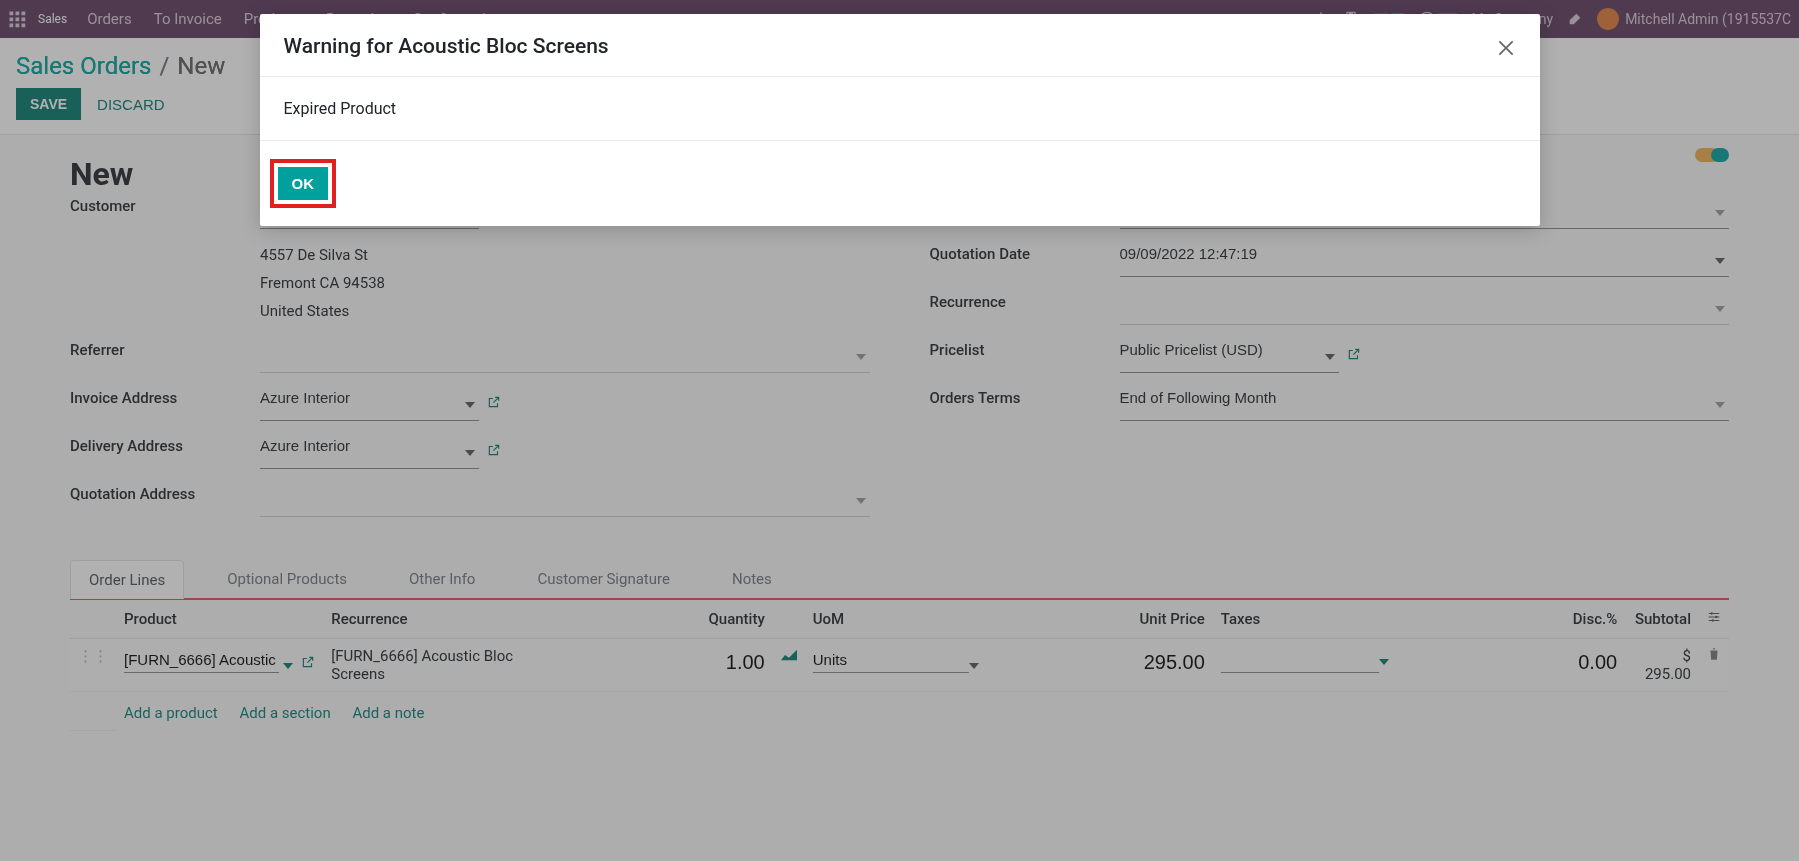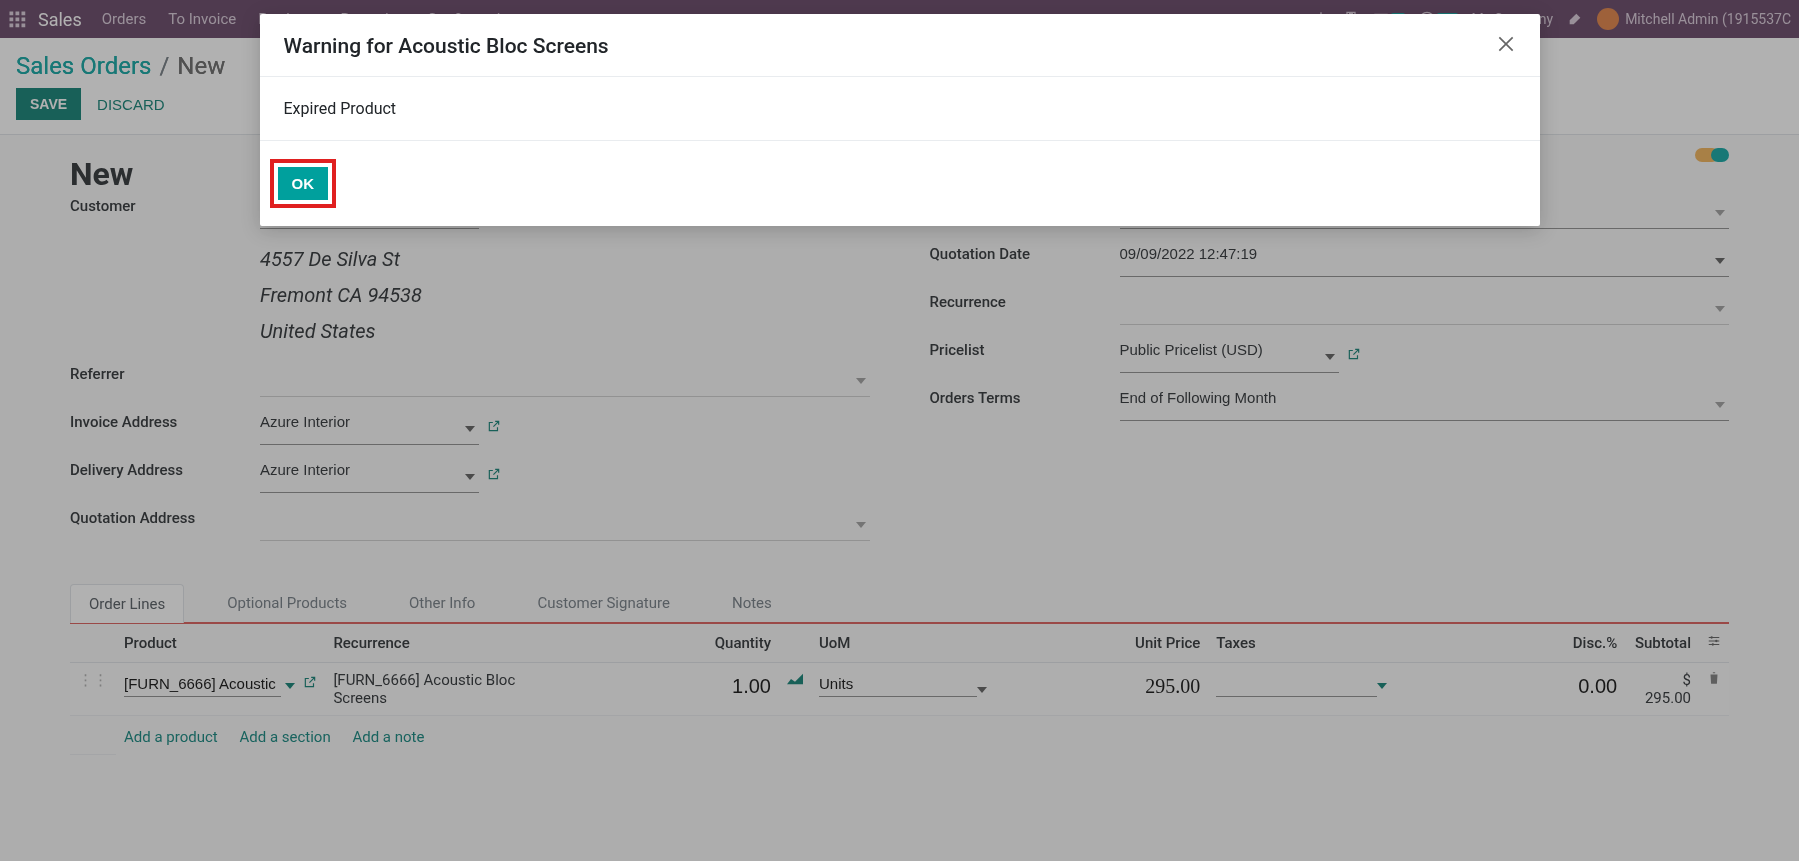--- a/index.html
+++ b/index.html
@@ -1,21 +1,21 @@
 <!DOCTYPE html>
 <html><head>
 <meta charset="utf-8">
 <style>
   * { box-sizing: border-box; margin: 0; padding: 0; }
   body { font-family: -apple-system, BlinkMacSystemFont, "Segoe UI", Roboto, sans-serif; background: #f9f9f9; color: #212529; overflow: hidden; }
   
   
   .navbar { background: #5d3a5d; height: 38px; display: flex; align-items: center; padding: 0 8px; color: #fff; font-size: 15px; }
   .navbar .apps-icon { width: 18px; height: 18px; margin-right: 12px; fill: #d8c9d8; }
-  .navbar .brand { font-size: 18px; color: #fff; margin-right: 20px; }
+  .navbar .brand { font-size: 12px; color: #fff; margin-right: 20px; }
   .navbar .nav-link { color: #d8c9d8; margin-right: 22px; font-size: 15px; cursor: pointer; }
   .navbar .spacer { flex: 1; }
   .navbar .right-item { color: #d8c9d8; margin-left: 14px; display: flex; align-items: center; font-size: 14px; }
   .badge-sm { background: #00a09d; color: #fff; border-radius: 2px; font-size: 11px; padding: 0 4px; margin-left: 2px; }
   .avatar { width: 22px; height: 22px; border-radius: 50%; background: #e07b39; margin-right: 6px; }
   .btn-primary { background: #00786b; color: #fff; border: none; padding: 8px 14px; font-size: 14px; font-weight: 600; cursor: pointer; margin-right: 16px; }
   .btn-discard { background: none; border: none; color: #00786b; font-size: 15px; font-weight: 500; cursor: pointer; }
   
   
   .overlay { position: fixed; top: 0; left: 0; right: 0; bottom: 0; background: rgba(60,60,60,0.4); z-index: 10; }
@@ -25,21 +25,21 @@
   .status-pill { float: right; margin-top: -8px; }
   .status-pill svg { width: 34px; height: 14px; }
   
   .form-cols { display: flex; gap: 60px; }
   .form-col { flex: 1; }
   .form-row { display: flex; margin-bottom: 12px; align-items: flex-start; }
   .form-row label { width: 190px; font-size: 15px; color: #212529; font-weight: 500; padding-top: 4px; }
   .form-row .field { flex: 1; position: relative; }
   .field-input { width: 100%; border: none; border-bottom: 1px solid #888; background: transparent; padding: 4px 20px 14px 0; font-size: 15px; color: #212529; }
   .field-input.no-border { border-bottom: 1px solid #ccc; }
-  .field-static { font-size: 20px; color: #212529; padding: 2px 0; line-height: 1.6; font-style: italic; }
+  .field-static { font-size: 15px; color: #212529; padding: 2px 0; line-height: 1.6; }
   .caret { position: absolute; right: 4px; top: 8px; }
   .ext-link { margin-left: 8px; color: #00786b; }
   .field-wrap { display: flex; align-items: center; }
   .field-wrap .field { flex: 1; }
   
   
   .tabs { display: flex; border-bottom: 1px solid #dee2e6; margin-top: 30px; gap: 24px; }
   .tab { padding: 10px 18px; border: 1px solid transparent; border-bottom: none; font-size: 15px; color: #6c757d; cursor: pointer; }
   .tab.active { border-color: #dee2e6; background: #fff; color: #495057; border-radius: 4px 4px 0 0; position: relative; top: 1px; }
   .tab-redline { height: 2px; background: #d9534f; margin-top: -1px; }
@@ -50,21 +50,21 @@
   .tbl th.r, .tbl td.r { text-align: right; }
   .tbl td { padding: 8px 8px; font-size: 15px; vertical-align: top; border-bottom: 1px solid #e9ecef; }
   .tbl tr.data-row td { background: #fafafa; }
   .cell-input { border: none; border-bottom: 1px solid #888; background: transparent; width: 100%; font-size: 15px; padding: 4px 0; }
   .cell-plain { border: none; background: transparent; width: 100%; font-size: 20px; padding: 4px 0; }
   .link-btn { color: #027e76; font-size: 15px; cursor: pointer; margin-right: 18px; }
   .row-handle { width: 18px; text-align: center; color: #aaa; padding: 10px 2px; }
   
   
   .modal { position: fixed; top: 14px; left: 50%; transform: translateX(-50%); width: 1280px; background: #fff; z-index: 20; box-shadow: 0 4px 20px rgba(0,0,0,0.2); border-radius: 2px; }
-  .modal-header { padding: 20px 24px 18px 24px; border-bottom: 1px solid #e9ecef; display: flex; align-items: flex-start; }
+  .modal-header { padding: 20px 24px 18px 24px; border-bottom: 1px solid #e9ecef; display: flex; align-items: flex-end; }
   .modal-title { font-size: 21px; font-weight: 500; flex: 1; }
   .modal-close { width: 20px; height: 20px; cursor: pointer; color: #666; }
   .modal-body { padding: 22px 24px; font-size: 16px; border-bottom: 1px solid #e9ecef; }
   .modal-footer { padding: 18px 10px 18px 10px; }
   .ok-wrap { display: inline-block; border: 4px solid #e02020; padding: 4px; }
   .btn-ok { background: #00a09d; color: #fff; border: none; padding: 8px 14px; font-size: 15px; font-weight: 600; cursor: pointer; }
   
   .settings-icon-col { width: 24px; }
   .trash-col { width: 24px; }
   
@@ -316,21 +316,21 @@
               <circle cx="8" cy="6" r="2"></circle>
               <circle cx="16" cy="12" r="2"></circle>
               <circle cx="10" cy="18" r="2"></circle>
             </svg></th>
       </tr>
     </thead>
     <tbody>
       <tr class="data-row">
         <td class="row-handle">⋮⋮</td>
         <td>
-          <div style="display:flex;align-items:center;">
+          <div style="display:flex;align-items:flex-end;">
             <input class="cell-input" style="flex: 1 1 0%;" value="[FURN_6666] Acoustic">
             <span style="margin-left:4px"><svg class="caret-svg" viewBox="0 0 10 6">
                   <path d="M0 0l5 6 5-6z" fill="#00786b"></path>
                 </svg></span>
             <span class="ext-link"><svg width="14" height="14" viewBox="0 0 24 24" fill="none" stroke="#00786b" stroke-width="2">
                   <path d="M14 4h6v6M20 4l-9 9M18 14v6H4V6h6"></path>
                 </svg></span>
           </div>
         </td>
         <td><span>[FURN_6666] Acoustic Bloc Screens</span></td>
@@ -339,21 +339,21 @@
               <path d="M0 16L6 8l6 4 12-12v16z"></path>
             </svg></td>
         <td>
           <div style="display:flex;align-items:flex-end;">
             <input class="cell-input" style="flex: 1 1 0%;" value="Units">
             <span><svg class="caret-svg" viewBox="0 0 10 6">
                   <path d="M0 0l5 6 5-6z" fill="#555"></path>
                 </svg></span>
           </div>
         </td>
-        <td class="r"><input class="cell-plain" style="text-align: right; font-family: Liberation Serif, serif;" value="295.00"></td>
+        <td class="r"><input class="cell-plain" style="text-align: right;" value="295.00"></td>
         <td>
           <div style="display:flex;align-items:center;">
             <input class="cell-input" style="flex: 1 1 0%;" value="">
             <span><svg class="caret-svg" viewBox="0 0 10 6">
                   <path d="M0 0l5 6 5-6z" fill="#00786b"></path>
                 </svg></span>
           </div>
         </td>
         <td class="r"><input class="cell-plain" style="text-align: right;" value="0.00"></td>
         <td class="r"><span>$ 295.00</span></td>

